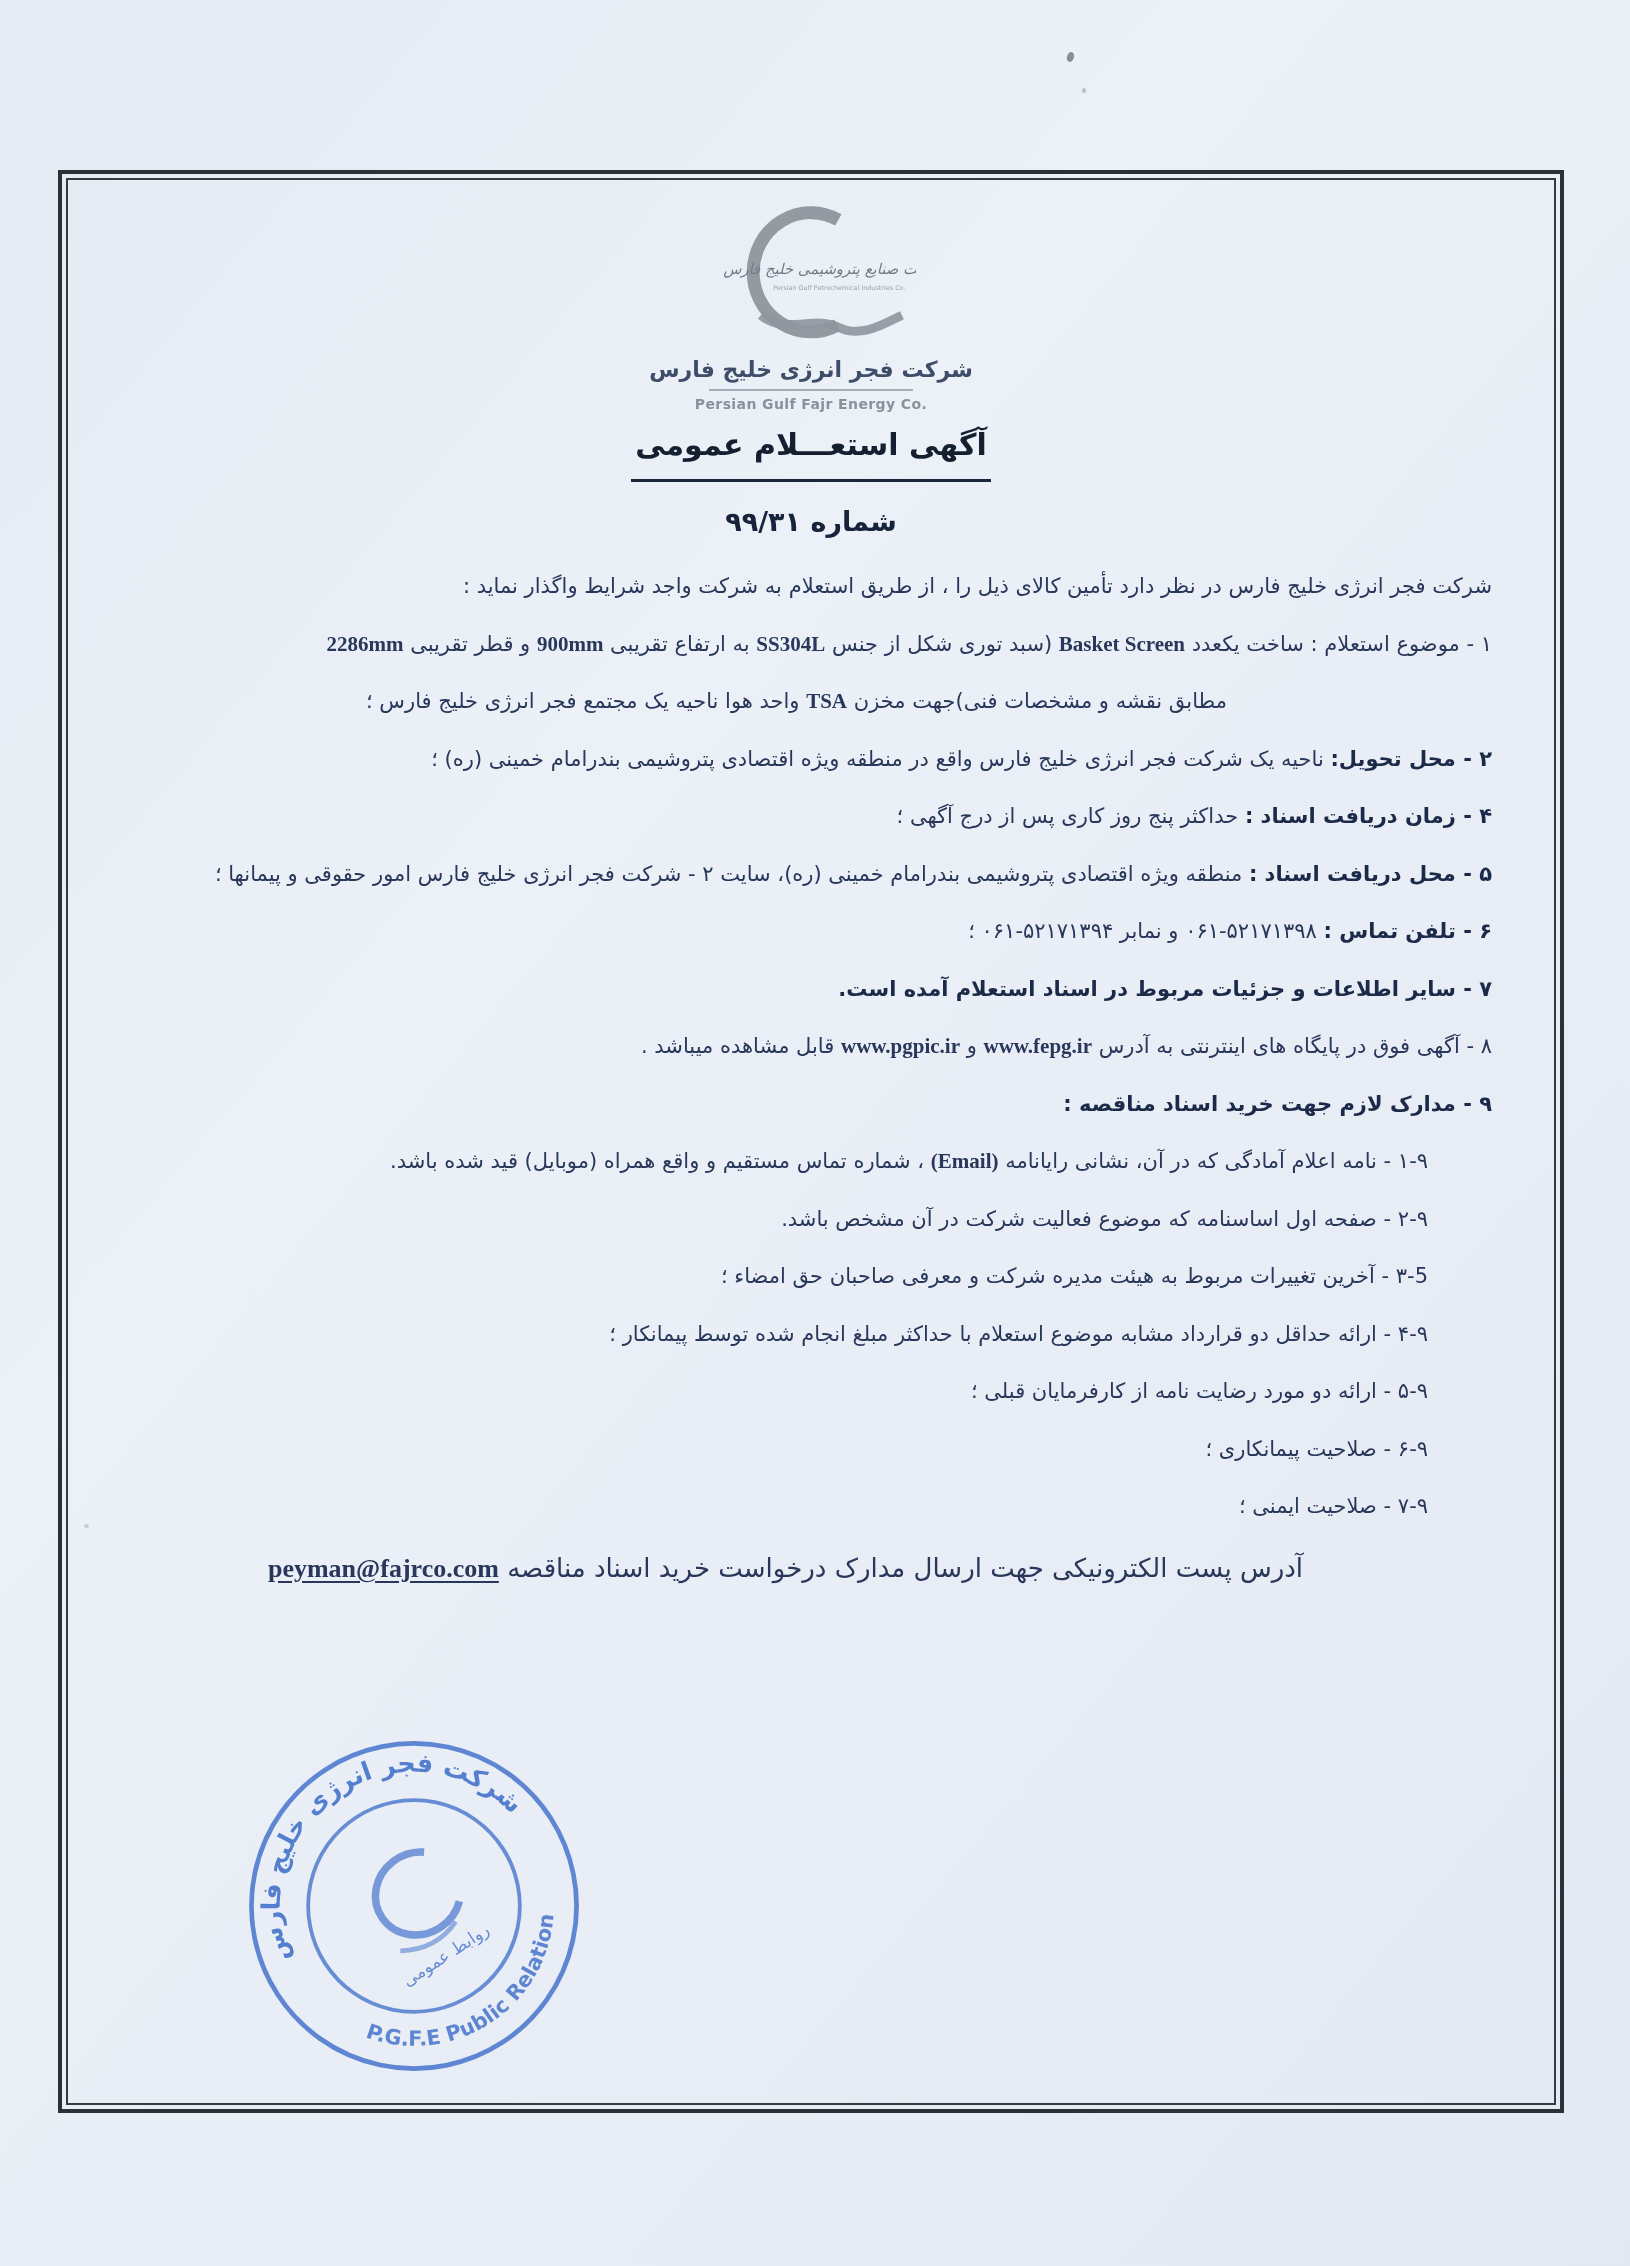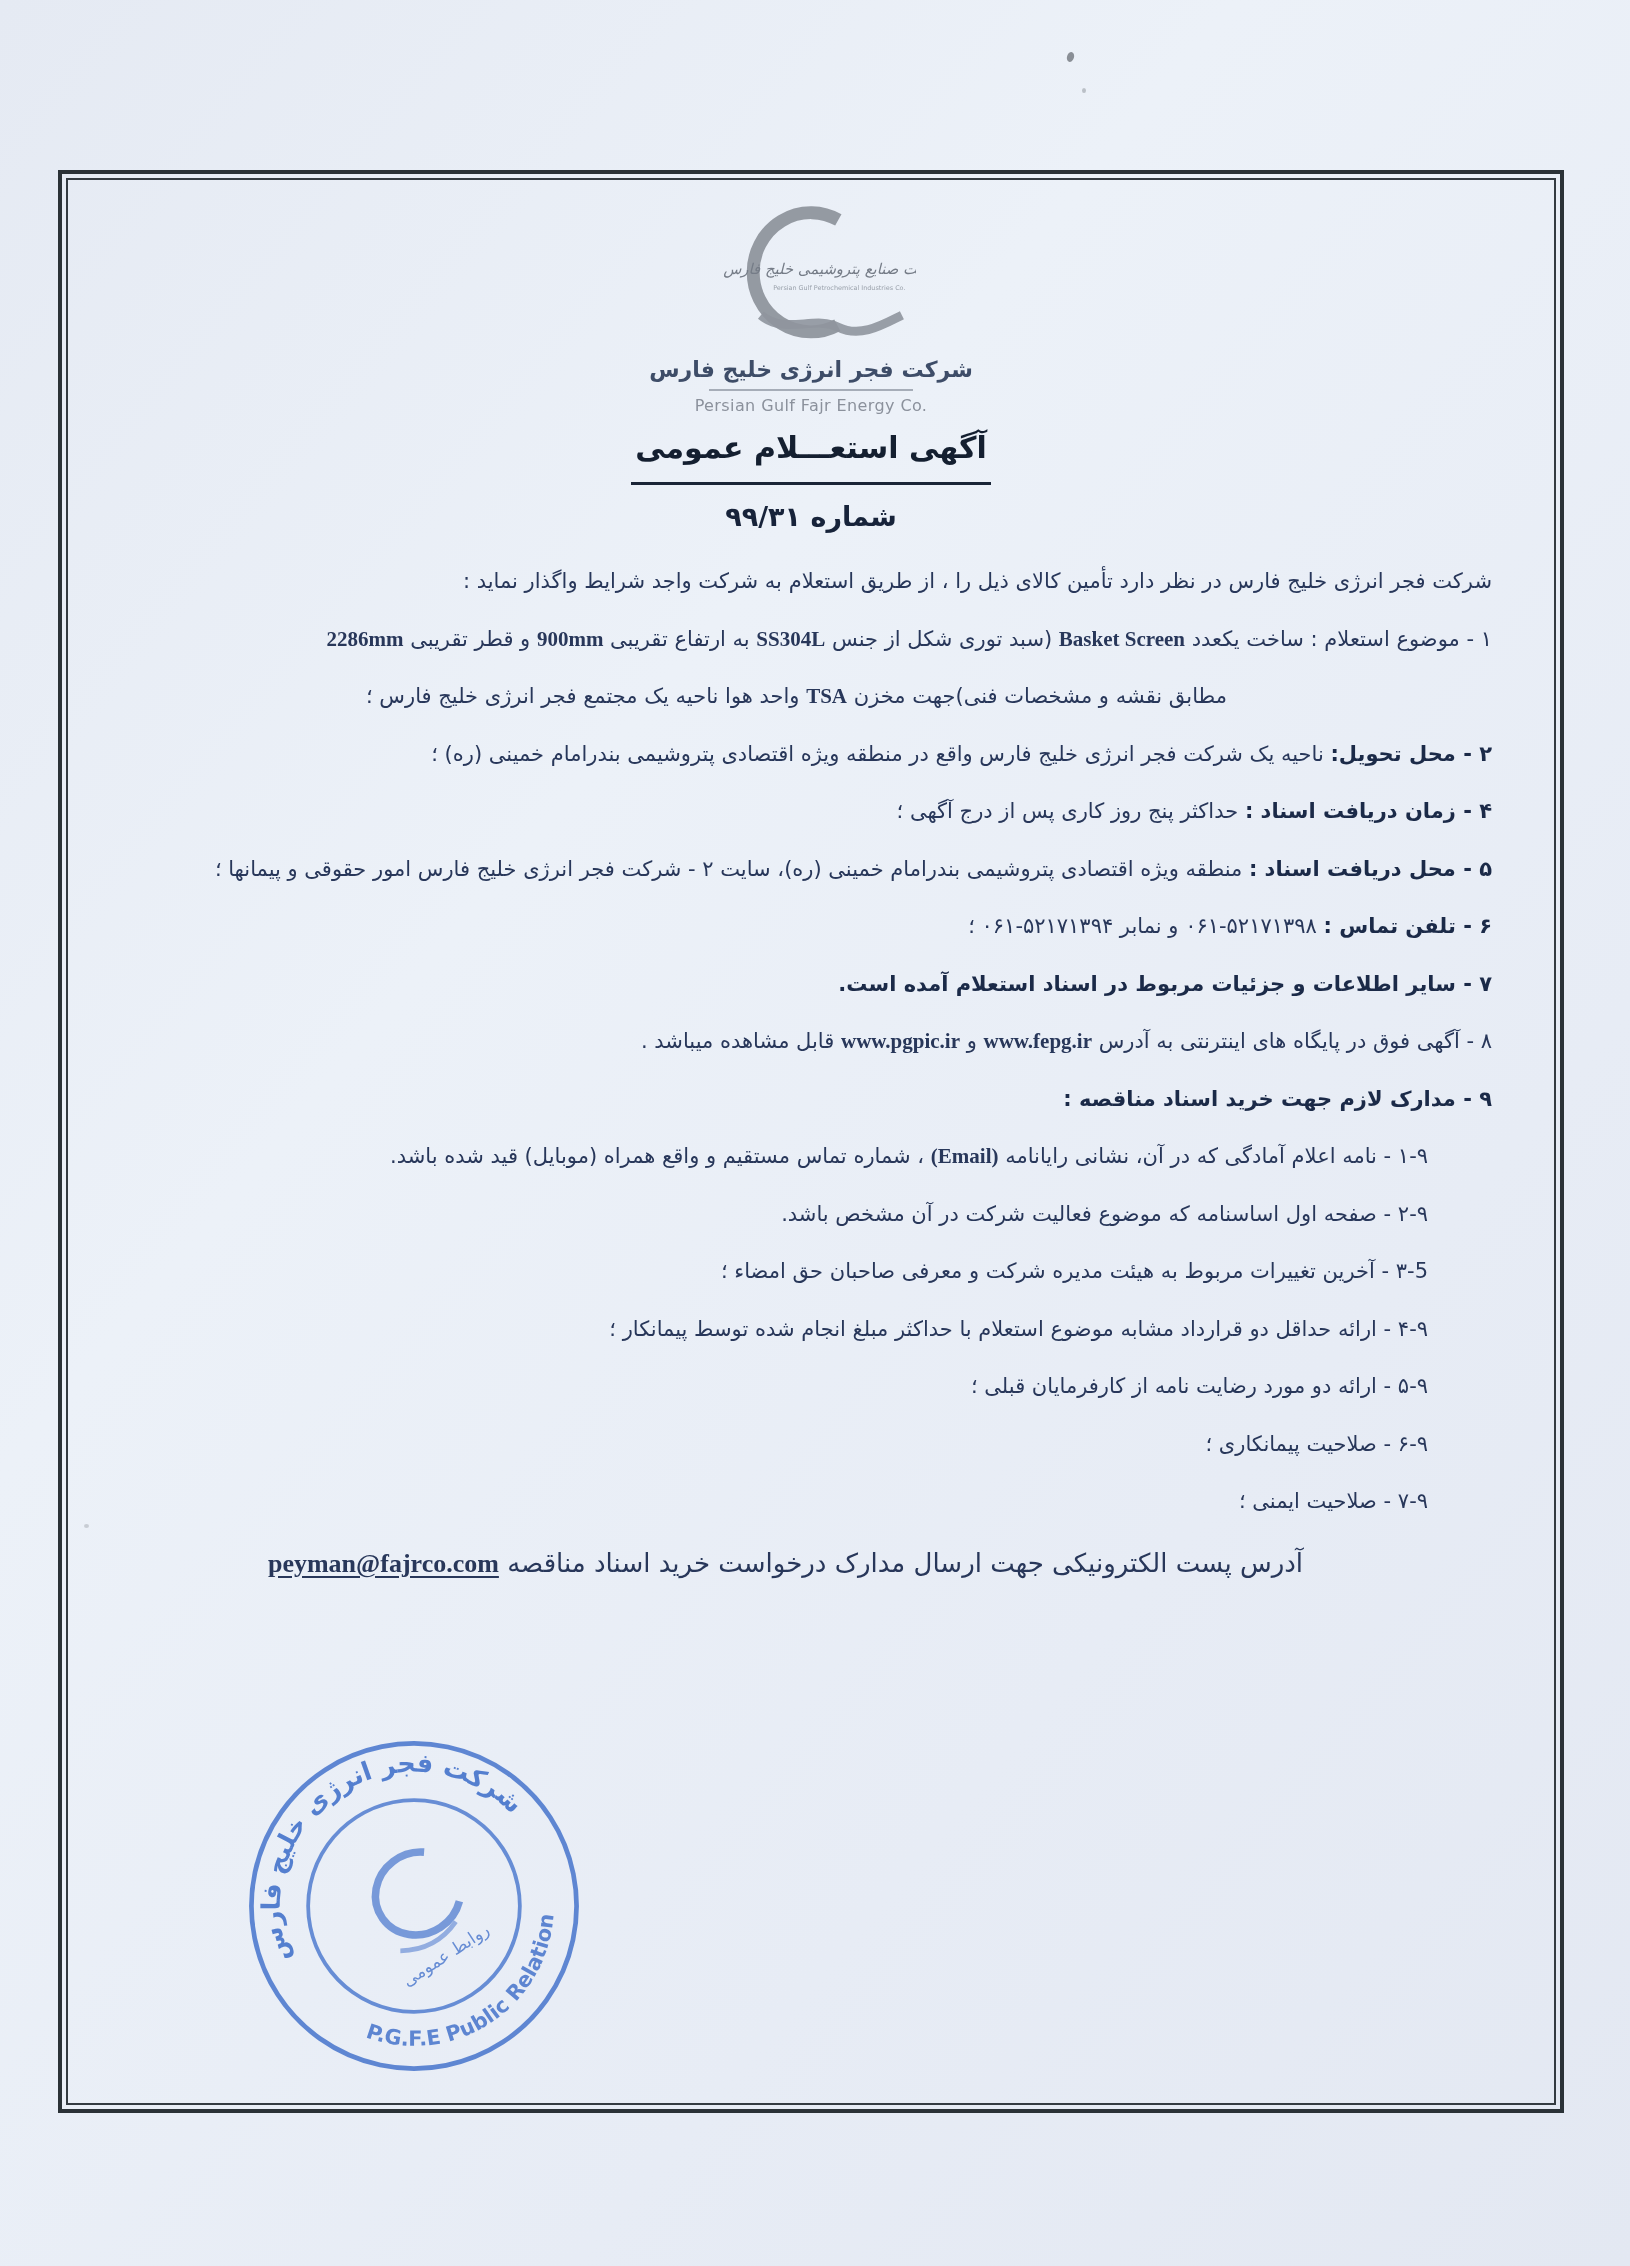--- a/index.html
+++ b/index.html
@@ -16,24 +16,24 @@
     border:4px solid #2b3237;
     box-sizing:border-box;
     text-align:center;
   }
   .frame::before{
     content:"";position:absolute;inset:4px;border:2px solid #343b41;pointer-events:none;
   }
   .logo-svg{display:block;margin:30px auto 2px;}
   .company-fa{font-size:22px;font-weight:bold;color:#3e4d68;direction:rtl;}
   .divider{width:204px;height:2px;background:#a6adb8;margin:7px auto 5px;}
-  .company-en{font-size:16px;font-weight:normal;color:#8b919c;letter-spacing:0.4px;}
+  .company-en{font-size:14px;font-weight:bold;color:#8b919c;letter-spacing:0.4px;}
   .title{margin-top:15px;font-size:30px;font-weight:bold;color:#141f30;direction:rtl;}
   .title .title-text{display:inline-block;border-bottom:3px solid #1a2537;padding:0 4px 17px;}
-  .doc-number{margin-top:16px;font-size:27px;font-weight:bold;color:#17233a;direction:rtl;}
+  .doc-number{margin-top:24px;font-size:27px;font-weight:bold;color:#17233a;direction:rtl;}
   .body{
     direction:rtl;text-align:right;
     padding:0 68px 0 14px;
     margin-top:34px;
     font-size:21px;
     margin-left:32px;
   }
   .line{margin-bottom:26px;line-height:1.5;color:#283answer;color:#28375a;}
   .line .b{font-weight:bold;color:#1b2a48;}
   .latin{font-family:"Liberation Serif","DejaVu Serif",serif;font-weight:bold;text-align:center;}

